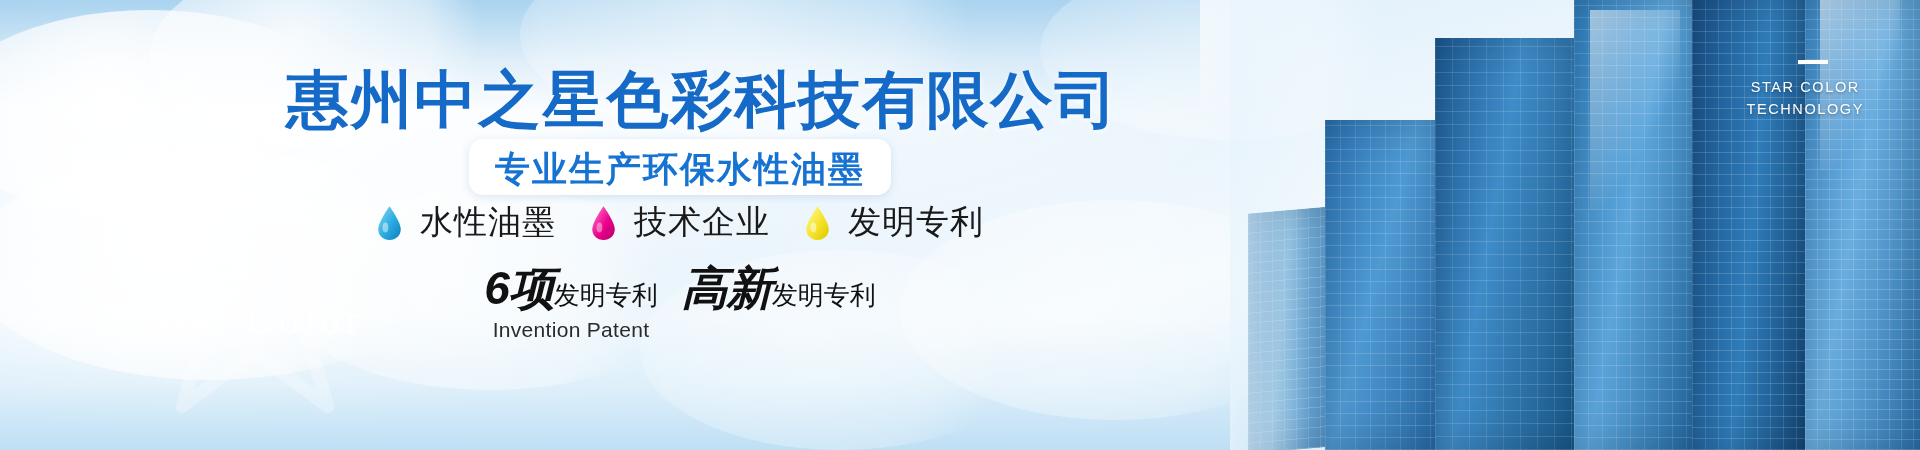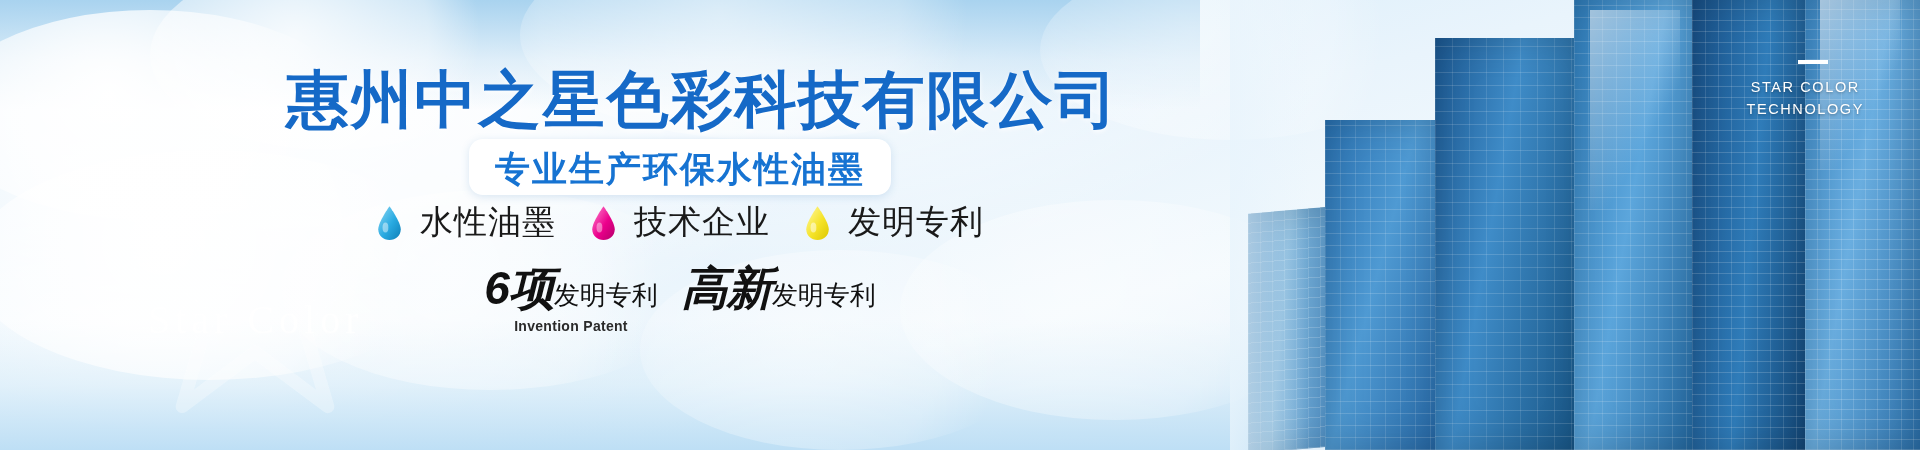--- a/index.html
+++ b/index.html
@@ -221,25 +221,24 @@
     font-size: 46px;
     letter-spacing: -1px;
     font-style: italic;
   }
   .badge-cn .light {
     font-weight: normal;
     font-size: 26px;
   }
   .badge-en {
     margin-top: 3px;
-    font-size: 14px;
+    font-size: 21px;
     color: #2a2a2a;
     letter-spacing: 0.3px;
     white-space: nowrap;
-    font-weight: bold;
   }
 </style>
 </head>
 <body>
 
 <div id="banner">
 
   <div class="sky-top-tint"></div>
   <div class="sky-bottom-tint"></div>
 

